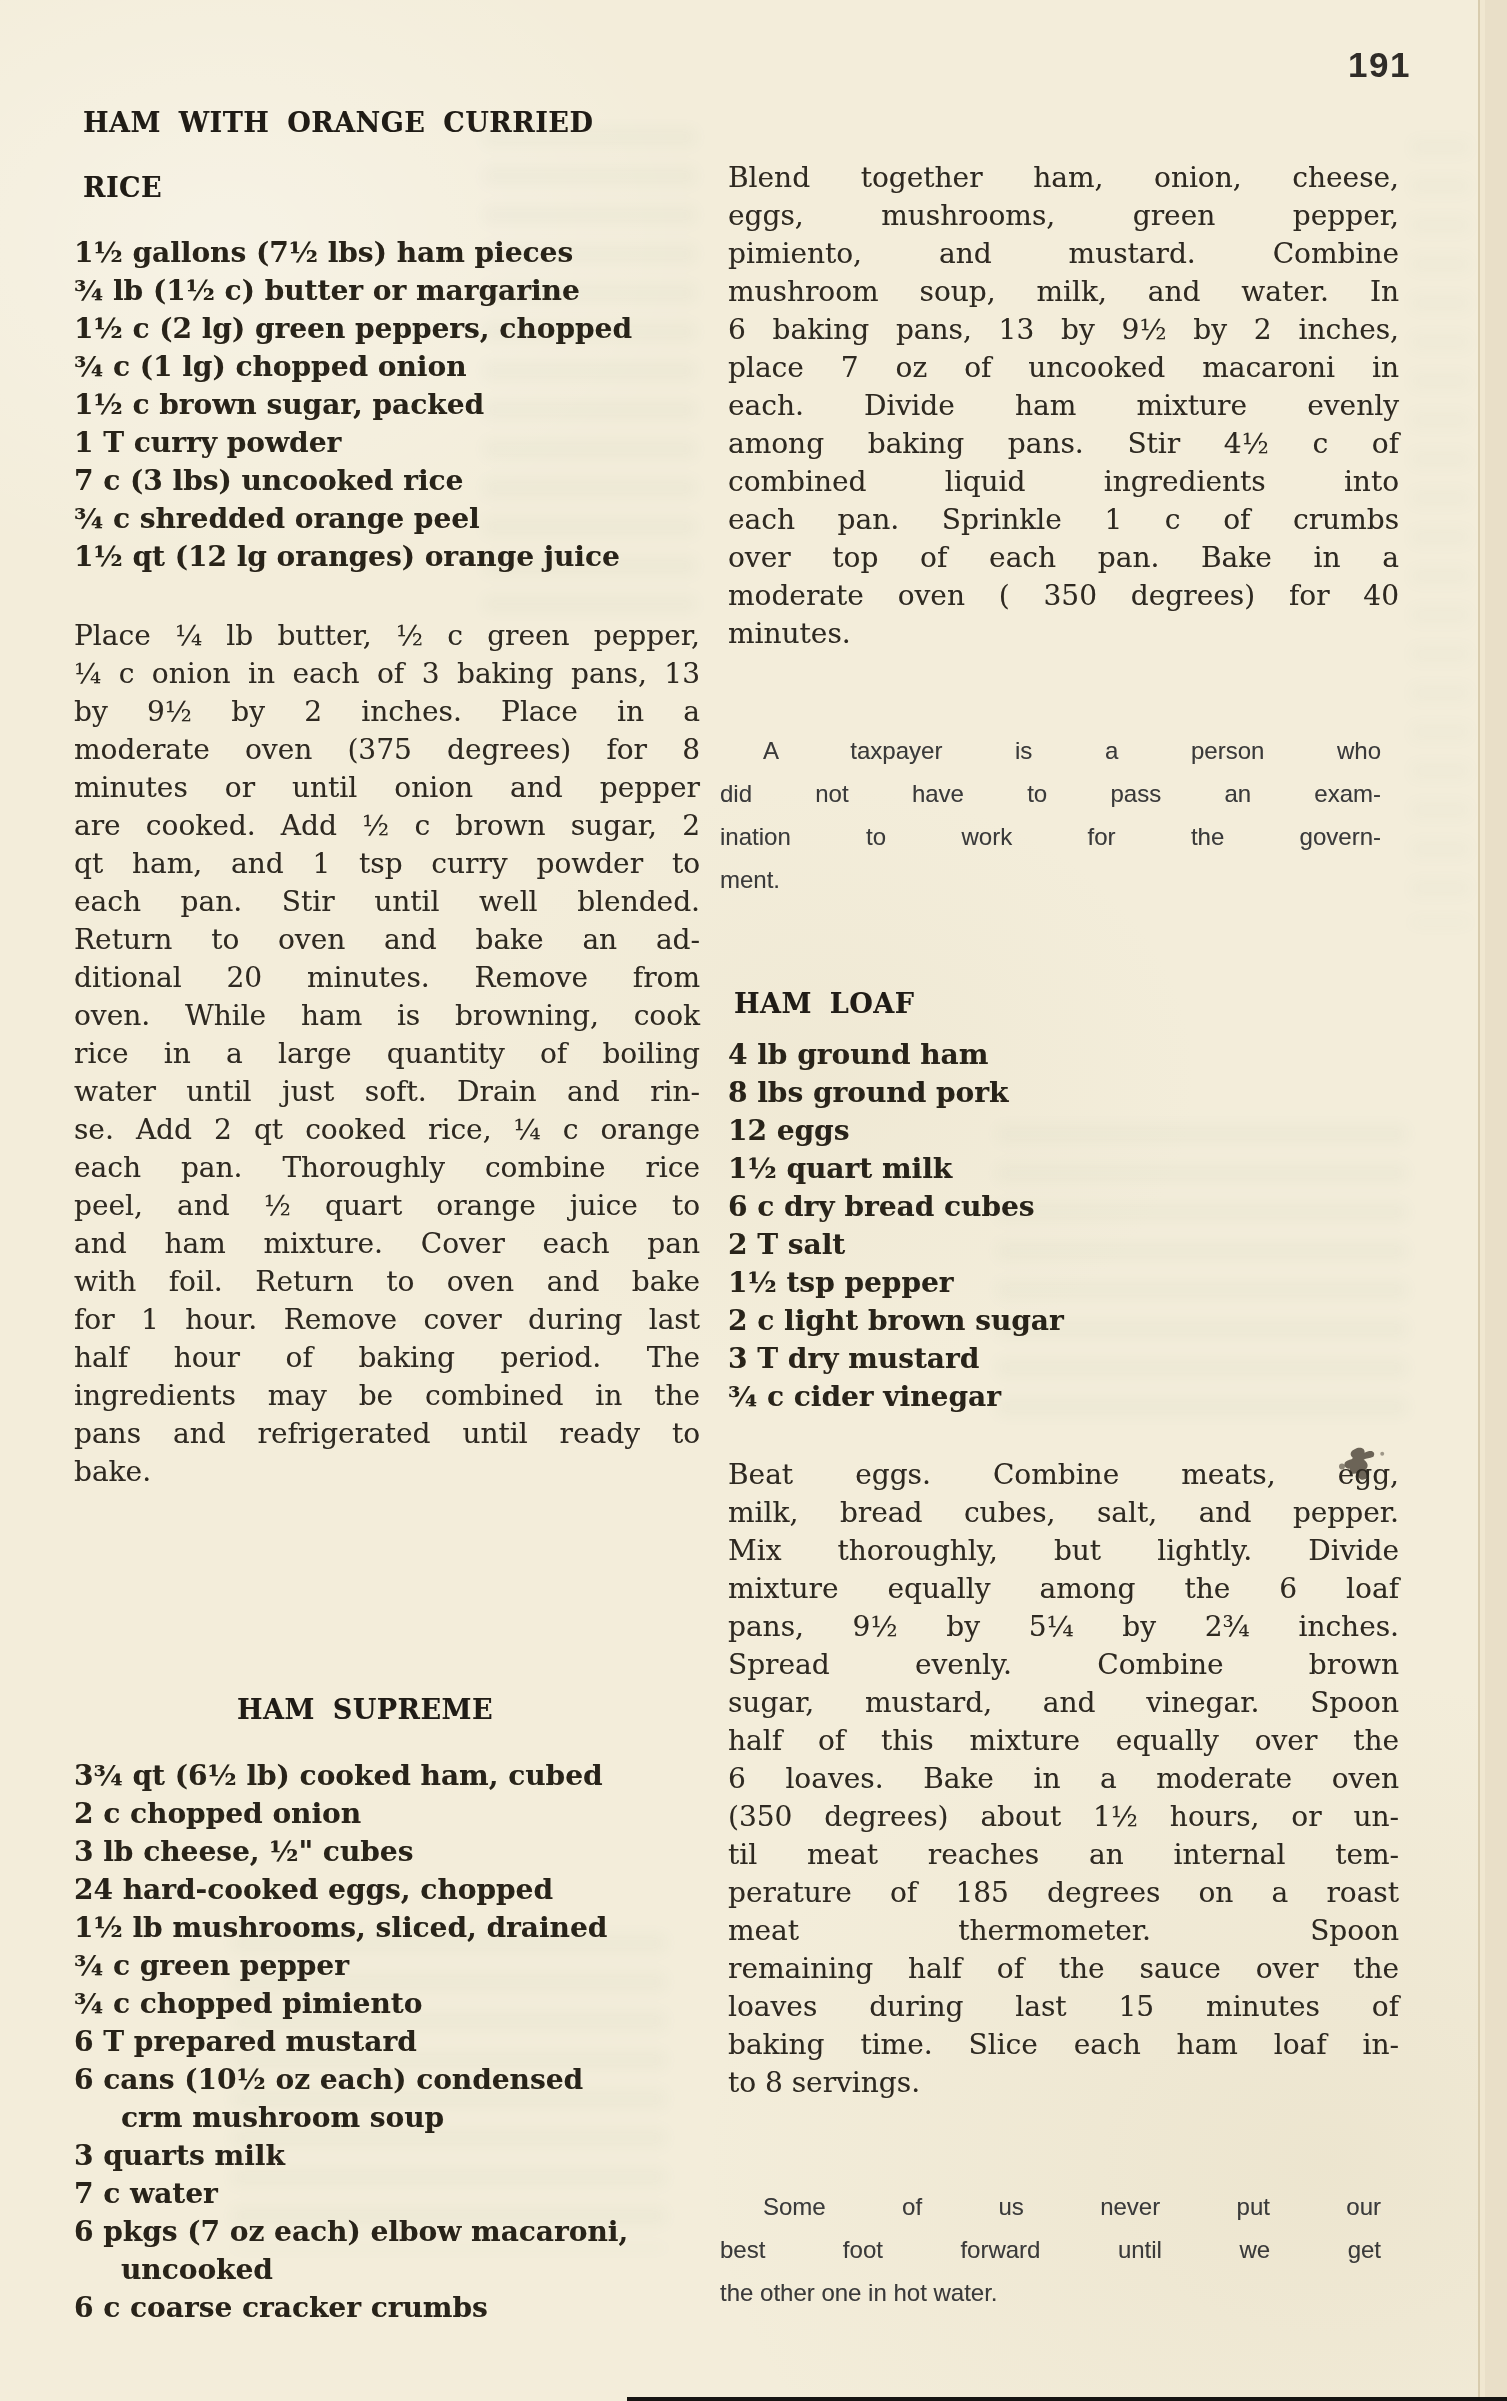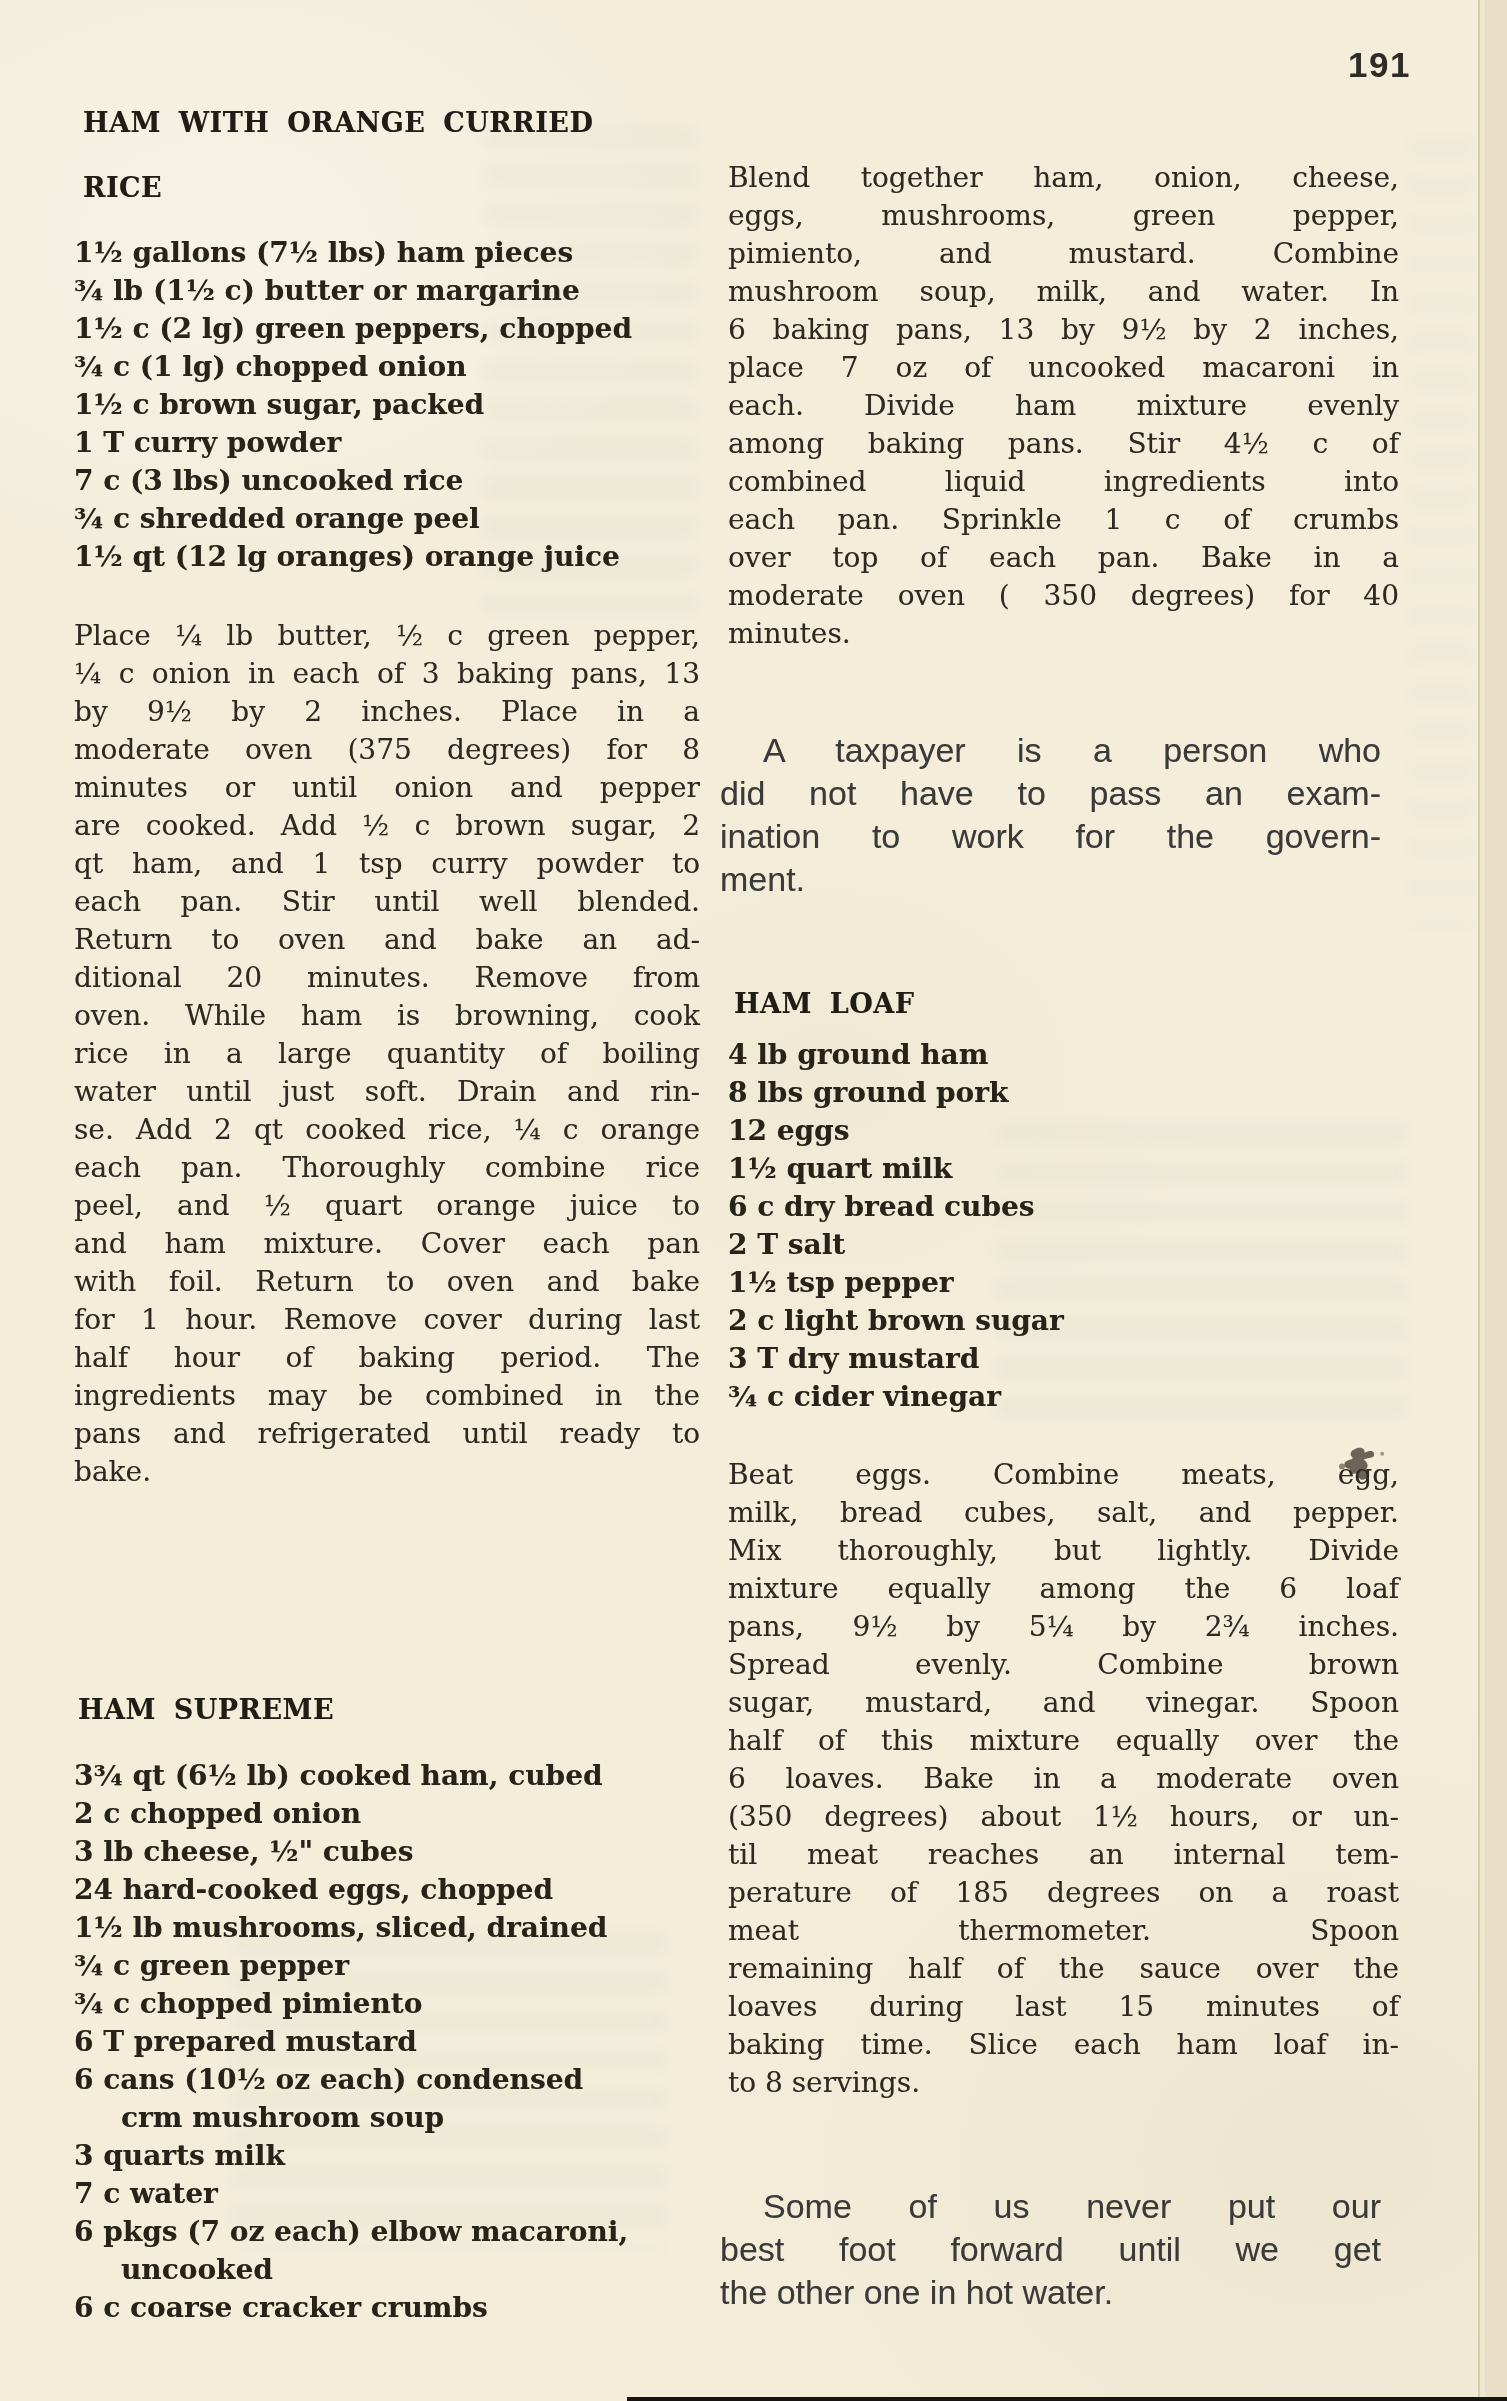--- a/index.html
+++ b/index.html
@@ -79,21 +79,21 @@
     line-height: 38px;
     text-align: justify;
     text-align-last: justify;
     color: #2e2921;
     text-shadow: 0.2px 0.2px 0.3px rgba(40,35,28,0.28);
   }
   .para .pline:last-of-type { text-align-last: left; }
 
   .quote .pline {
     font-family: "Liberation Sans", sans-serif;
-    font-size: 34px;
+    font-size: 24px;
     line-height: 43px;
     color: #3a3a3a;
     text-shadow: 0.1px 0.1px 0.4px rgba(55,55,55,0.30);
   }
   .quote .pline:first-of-type { text-indent: 43px; }
   .quote .pline:last-of-type { text-align-last: left; }
 </style>
 </head>
 <body>
 
@@ -149,21 +149,21 @@
       <span class="pline">peel, and ½ quart orange juice to</span>
       <span class="pline">and ham mixture. Cover each pan</span>
       <span class="pline">with foil. Return to oven and bake</span>
       <span class="pline">for 1 hour. Remove cover during last</span>
       <span class="pline">half hour of baking period. The</span>
       <span class="pline">ingredients may be combined in the</span>
       <span class="pline">pans and refrigerated until ready to</span>
       <span class="pline">bake.</span>
     </p>
 
-  <h2 class="abs recipe-title" style="left:78px; top:1677px; width:592px;">HAM SUPREME</h2>
+  <h2 class="abs recipe-title" style="left:69px; top:1677px; width:592px;text-align:center;">HAM SUPREME</h2>
 
   <ul class="abs ing-list" style="left:74px; top:1757px; width:636px;">
 
   <li class="ing">3¾ qt (6½ lb) cooked ham, cubed</li>
       <li class="ing">2 c chopped onion</li>
       <li class="ing">3 lb cheese, ½" cubes</li>
       <li class="ing">24 hard-cooked eggs, chopped</li>
       <li class="ing">1½ lb mushrooms, sliced, drained</li>
       <li class="ing">¾ c green pepper</li>
       <li class="ing">¾ c chopped pimiento</li>

